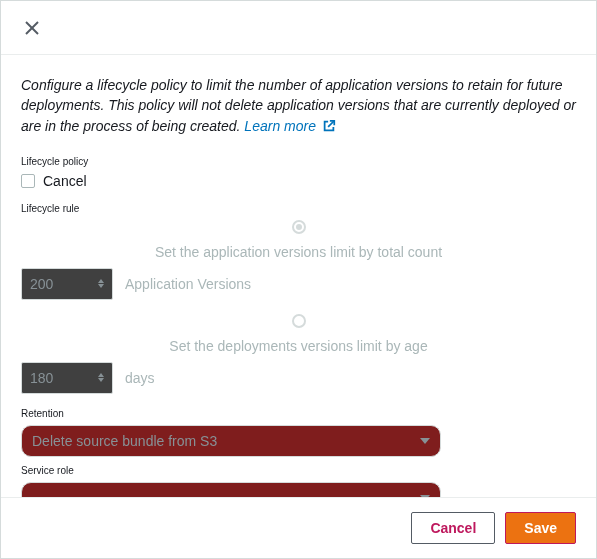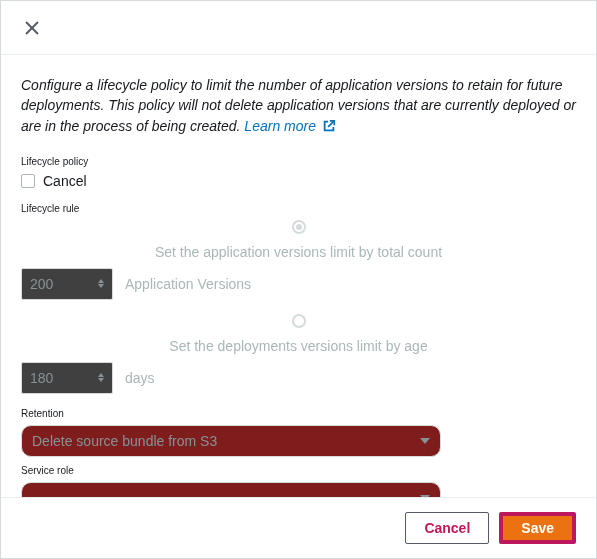--- a/index.html
+++ b/index.html
@@ -23,21 +23,21 @@
 .num-input { width: 92px; height: 32px; border: 1px solid #d5dbdb; border-radius: 2px; background: #404040; color: #879196; padding: 0 8px; display: flex; align-items: center; justify-content: space-between; gap: 28px; }
 .spinner { display: flex; flex-direction: column; gap: 1px; }
 .spinner span { width: 0; height: 0; border-left: 3px solid transparent; border-right: 3px solid transparent; }
 .spinner .up { border-bottom: 4px solid #879196; }
 .spinner .dn { border-top: 4px solid #879196; }
 .select { width: 420px; height: 32px; border: 1px solid #d5dbdb; border-radius: 10px; background: #7f1d1d; color: #879196; padding: 0 10px; display: flex; align-items: center; justify-content: space-between; cursor: pointer; }
 .select .caret { width: 0; height: 0; border-left: 5px solid transparent; border-right: 5px solid transparent; border-top: 6px solid #879196; }
 .footer { position: absolute; bottom: 0; left: 0; right: 0; padding: 14px 20px; display: flex; justify-content: flex-end; gap: 10px; border-top: 1px solid #eaeded; background: #fff; }
 .btn { height: 32px; padding: 0 18px; font-size: 14px; border-radius: 2px; cursor: pointer; font-weight: 700; }
 .btn-cancel { background: #fff; border: 1px solid #545b64; color: #be185d; }
-.btn-save { background: #ec7211; border: 4px solid #be185d; color: #fff; }
+.btn-save { background: #ec7211; border: 1px solid #be185d; color: #fff; }
 </style>
 </head>
 <body>
 
 <div class="header">
   <button class="close-btn">
     <span>
       <svg viewBox="0 0 14 14" fill="none">
           <line x1="1" y1="1" x2="13" y2="13"></line>
           <line x1="13" y1="1" x2="1" y2="13"></line>

